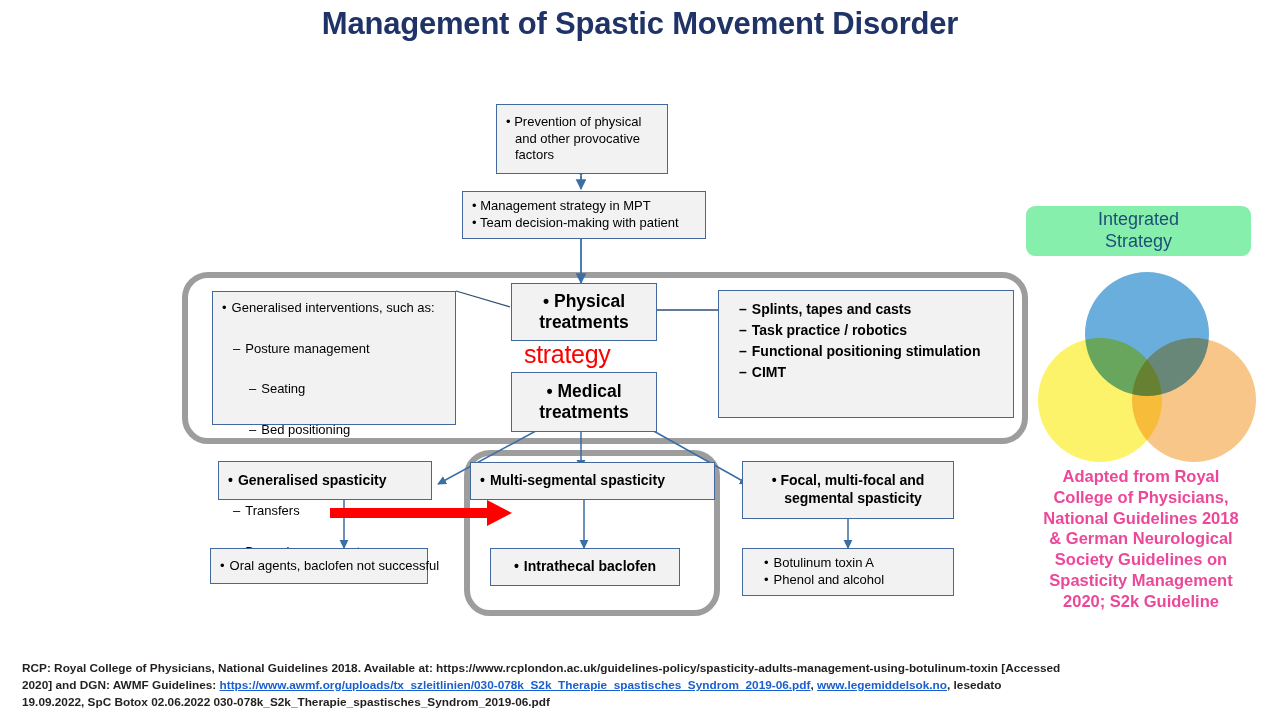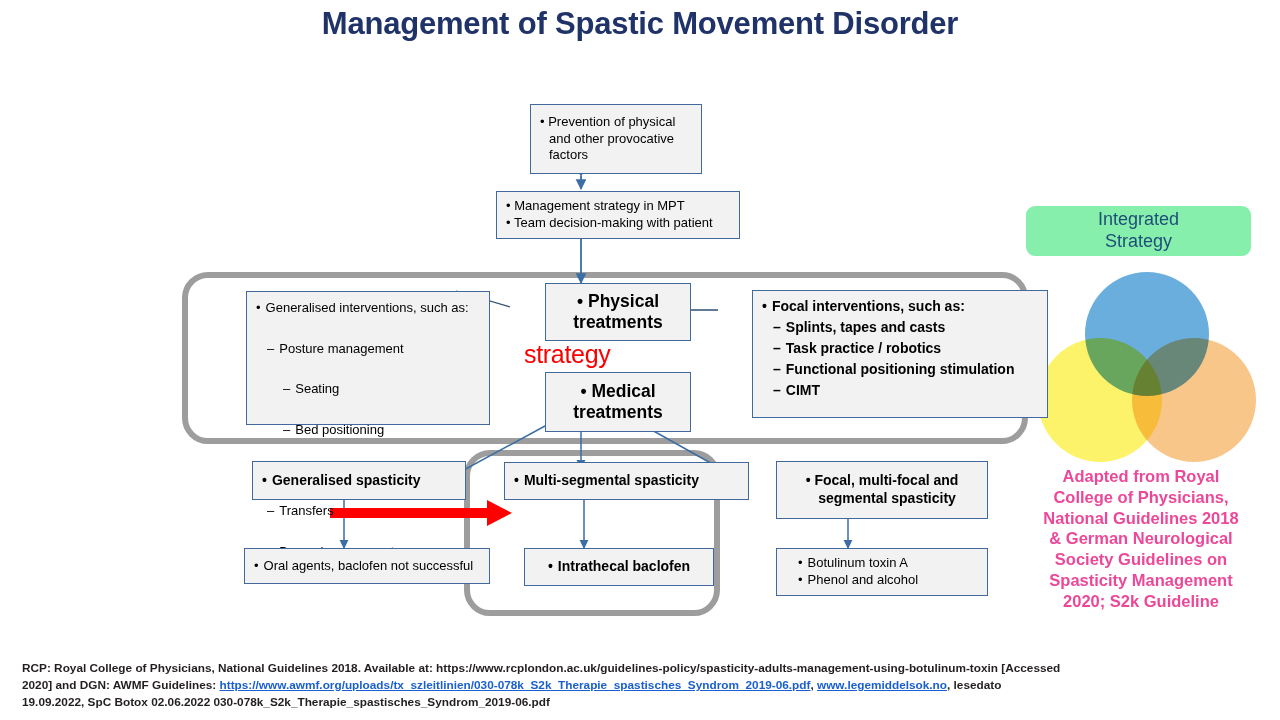--- a/index.html
+++ b/index.html
@@ -20,21 +20,20 @@
     position:absolute;left:0;top:54px;width:1280px;text-align:center;
     font-size:19.5px;font-weight:bold;color:#000;letter-spacing:-0.2px;
   }
 
   
   .box{
     position:absolute;box-sizing:border-box;
     background:#f2f2f2;border:1px solid #41699b;
     display:flex;flex-direction:column;justify-content:center;
     z-index:5;
-    margin-left:34px;
   }
   .box .ln{line-height:1.28;white-space:nowrap;}
   .b-reg{font-size:13px;}
   .b-bold{font-size:14px;font-weight:bold;}
   .b-big{font-size:17.5px;font-weight:bold;text-align:center;}
   .pad{padding:4px 9px;}
 
   
   .bul::before{content:"\2022";margin-right:5px;}
   .dash{padding-left:11px;}
@@ -157,32 +156,31 @@
     <div class="ln b-reg bul">Generalised interventions, such as:</div>
     <div class="ln b-reg dash">Posture management</div>
     <div class="ln b-reg dash2">Seating</div>
     <div class="ln b-reg dash2">Bed positioning</div>
     <div class="ln b-reg dash">Physical management</div>
     <div class="ln b-reg dash">Transfers</div>
     <div class="ln b-reg dash">Dynamic movement</div>
   </div>
 
   <div class="box pad" style="left:718px;top:290px;width:296px;height:128px;justify-content:flex-start;padding-top:7px;">
-    <div class="ln b-bold bul">Focal interventions, such as:</div>
     <div class="ln b-bold dash" style="margin-top:3px;">Splints, tapes and casts</div>
     <div class="ln b-bold dash" style="margin-top:3px;">Task practice / robotics</div>
     <div class="ln b-bold dash" style="margin-top:3px;">Functional positioning stimulation</div>
     <div class="ln b-bold dash" style="margin-top:3px;">CIMT</div>
   </div>
 
   <div class="box pad" style="left:218px;top:461px;width:214px;height:39px;">
     <div class="ln b-bold bul">Generalised spasticity</div>
   </div>
 
-  <div class="box pad" style="left:210px;top:548px;width:246px;height:36px;">
+  <div class="box pad" style="left:210px;top:548px;width:218px;height:36px;">
     <div class="ln b-reg bul">Oral agents, baclofen not successful</div>
   </div>
 
   <div class="box pad" style="left:470px;top:462px;width:245px;height:38px;">
     <div class="ln b-bold bul">Multi-segmental spasticity</div>
   </div>
 
   <div class="box" style="left:490px;top:548px;width:190px;height:38px;align-items:center;">
     <div class="ln b-bold bul">Intrathecal baclofen</div>
   </div>

